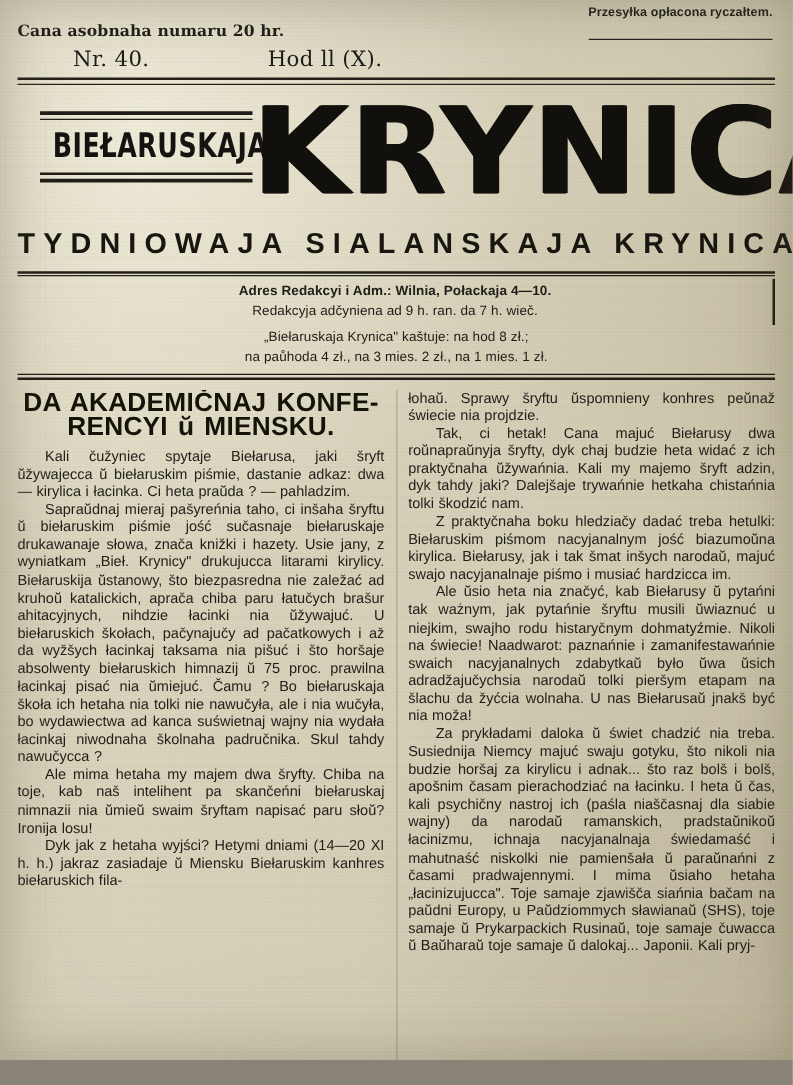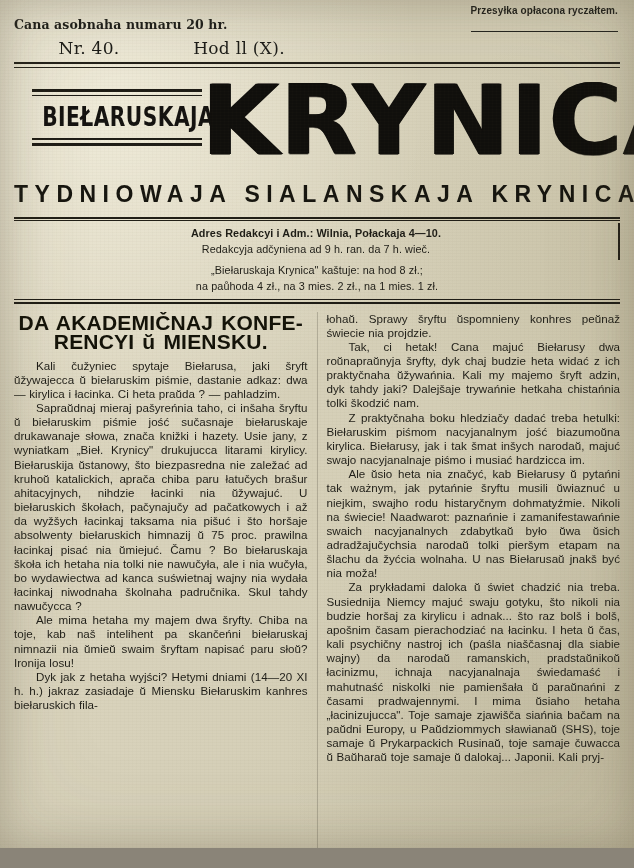--- a/index.html
+++ b/index.html
@@ -76,20 +76,21 @@
   }
 
   .issueline {
     display: flex;
     align-items: center;
     font-family: "DejaVu Serif", serif;
     font-size: 17px;
     color: #1b1b17;
     padding-top: 6px;
     padding-bottom: 2px;
+    gap: 21px;
   }
   .issueline .col-no { width: 150px; text-align: center; letter-spacing: 0.3px;}
   .issueline .col-date { flex: 1; text-align: center; letter-spacing: 0.3px;}
   .issueline .col-year { width: 150px; text-align: center; letter-spacing: 0.3px;}
 
   .double-rule {
     margin-top: 2px;
     border-top: 2.4px solid #222019;
     border-bottom: 1.3px solid #222019;
     height: 2.5px;

